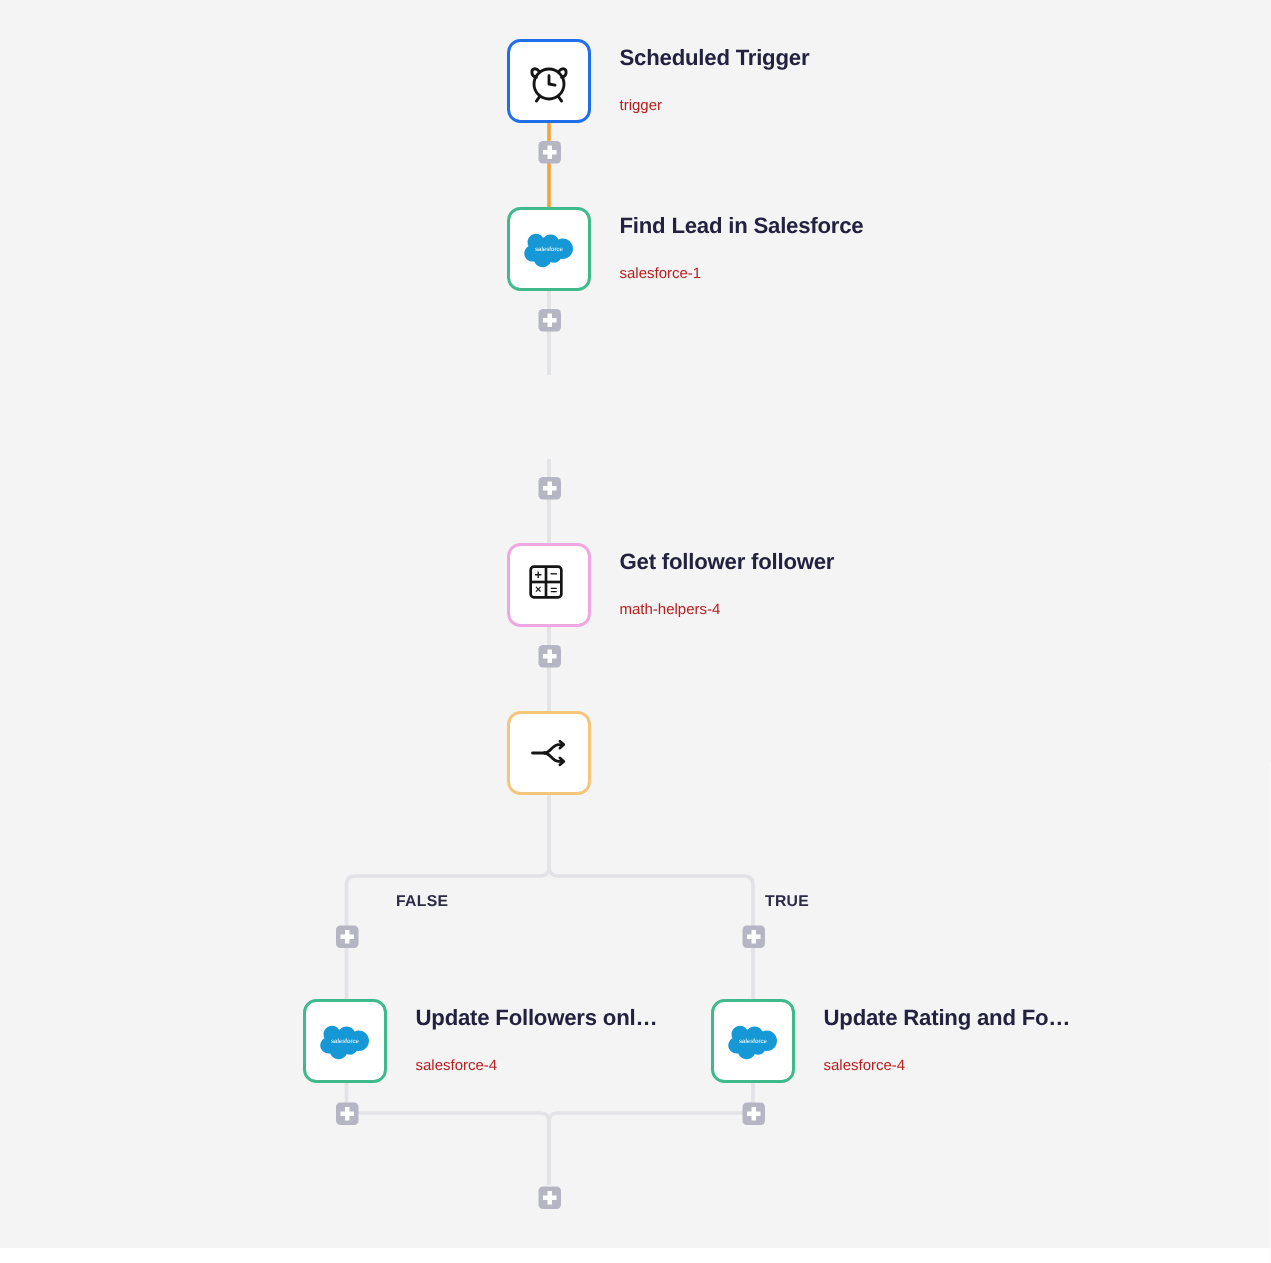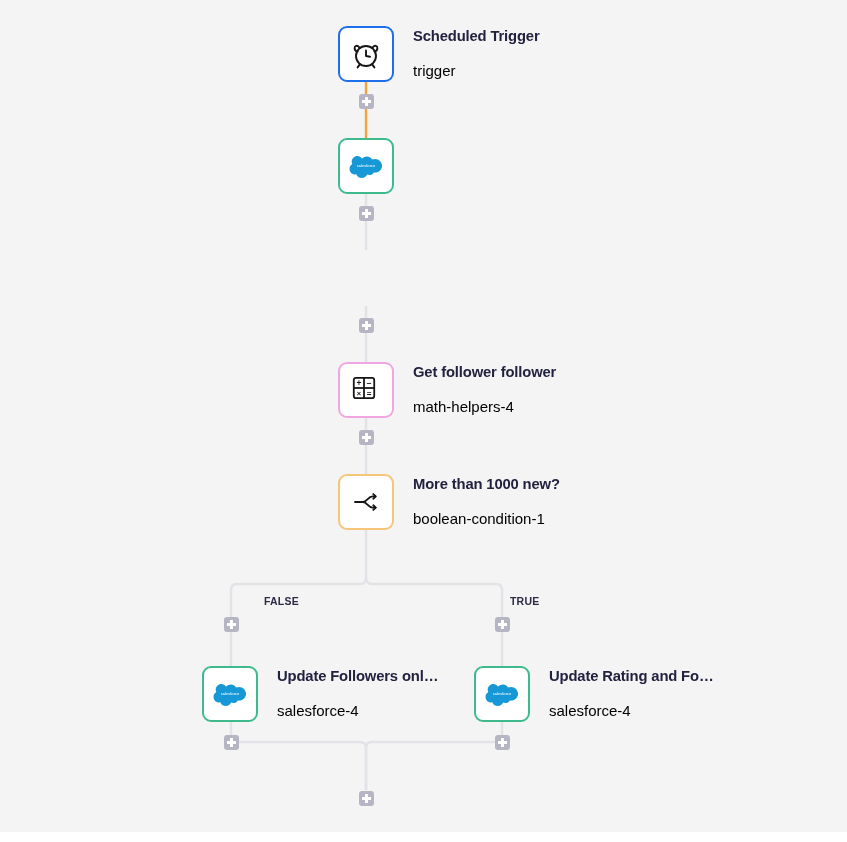--- a/index.html
+++ b/index.html
@@ -70,22 +70,22 @@
   .node-title {
     font-size: 14.8px;
     font-weight: bold;
     color: #22223f;
     letter-spacing: -0.15px;
     white-space: nowrap;
     overflow: hidden;
     text-overflow: ellipsis;
   }
   .node-sub {
-    font-size: 15px;
-    color: #000000;
+    font-size: 10px;
+    color: #b91c1c;
     margin-top: 4px;
     white-space: nowrap;
   }
   
   .node-label.narrow { max-width: 168px; }
   
   .plus {
     position: absolute;
     width: 15px;
     height: 15px;
@@ -180,20 +180,24 @@
 
   <div class="node" style="left:338px; top:138px;">
     <div class="node-box accent-green">
       <span class="icon-wrap">
         <svg viewBox="0 0 36 36" width="36" height="36">
           <path fill="#1798d6" d="M14.6 10.3c1.1-1.2 2.7-1.9 4.4-1.9 2.3 0 4.3 1.3 5.3 3.2.9-.4 1.9-.6 2.9-.6 3.7 0 6.8 3 6.8 6.8s-3 6.8-6.8 6.8c-.5 0-.9 0-1.3-.1-.9 1.6-2.6 2.6-4.5 2.6-.8 0-1.6-.2-2.3-.5-.9 2.1-3 3.5-5.4 3.5-2.5 0-4.7-1.6-5.5-3.8-.4.1-.8.1-1.2.1-3 0-5.5-2.5-5.5-5.5 0-2 1.1-3.8 2.8-4.8-.4-.8-.6-1.6-.6-2.5 0-3.1 2.6-5.7 5.7-5.7 1.9 0 3.5.9 4.4 2.4z"></path>
           <text x="18" y="19.4" font-family="Liberation Sans, sans-serif" font-size="4.1" fill="#ffffff" text-anchor="middle">salesforce</text>
         </svg>
       </span>
     </div>
+    <div class="node-label">
+      <div class="node-title">Find Lead in Salesforce</div>
+      <div class="node-sub">salesforce-1</div>
+    </div>
   </div>
 
 
   <div class="node" style="left:338px; top:362px;">
     <div class="node-box accent-pink">
       <span class="icon-wrap">
         <svg viewBox="0 0 36 36" width="32" height="32">
           <rect x="6.5" y="6.5" width="23" height="23" rx="2.5" fill="#ffffff" stroke="#151515" stroke-width="2"></rect>
           <line x1="18" y1="6.5" x2="18" y2="29.5" stroke="#151515" stroke-width="2"></line>
           <line x1="6.5" y1="18" x2="29.5" y2="18" stroke="#151515" stroke-width="2"></line>
@@ -216,24 +220,20 @@
         <svg viewBox="0 0 36 36" width="36" height="36">
           <g fill="none" stroke="#151515" stroke-width="1.85" stroke-linecap="round" stroke-linejoin="round">
             <path d="M7 18 L15 18"></path>
             <path d="M15 18 C19 18 20 12.4 24.6 12.4 L27.4 12.4"></path>
             <path d="M15 18 C19 18 20 23.6 24.6 23.6 L27.4 23.6"></path>
             <path d="M25.3 10.1 L27.8 12.4 L25.3 14.7"></path>
             <path d="M25.3 21.3 L27.8 23.6 L25.3 25.9"></path>
           </g>
         </svg>
       </span>
-    </div>
-    <div class="node-label">
-      <div class="node-title">More than 1000 new?</div>
-      <div class="node-sub">boolean-condition-1</div>
     </div>
   </div>
 
   <div class="node" style="left:202px; top:666px;">
     <div class="node-box accent-green">
       <span class="icon-wrap">
         <svg viewBox="0 0 36 36" width="36" height="36">
           <path fill="#1798d6" d="M14.6 10.3c1.1-1.2 2.7-1.9 4.4-1.9 2.3 0 4.3 1.3 5.3 3.2.9-.4 1.9-.6 2.9-.6 3.7 0 6.8 3 6.8 6.8s-3 6.8-6.8 6.8c-.5 0-.9 0-1.3-.1-.9 1.6-2.6 2.6-4.5 2.6-.8 0-1.6-.2-2.3-.5-.9 2.1-3 3.5-5.4 3.5-2.5 0-4.7-1.6-5.5-3.8-.4.1-.8.1-1.2.1-3 0-5.5-2.5-5.5-5.5 0-2 1.1-3.8 2.8-4.8-.4-.8-.6-1.6-.6-2.5 0-3.1 2.6-5.7 5.7-5.7 1.9 0 3.5.9 4.4 2.4z"></path>
           <text x="18" y="19.4" font-family="Liberation Sans, sans-serif" font-size="4.1" fill="#ffffff" text-anchor="middle">salesforce</text>
         </svg>

